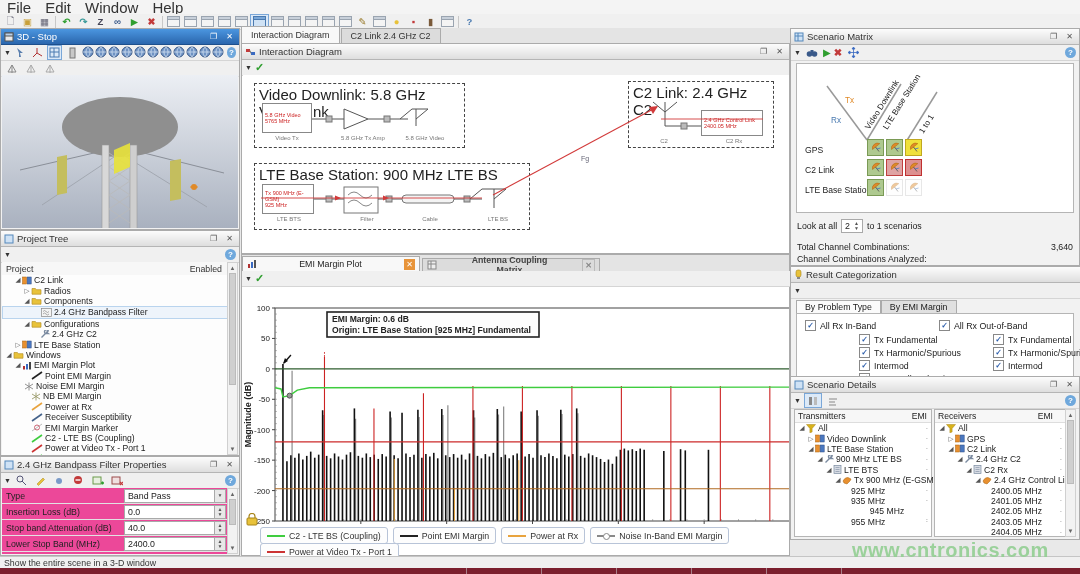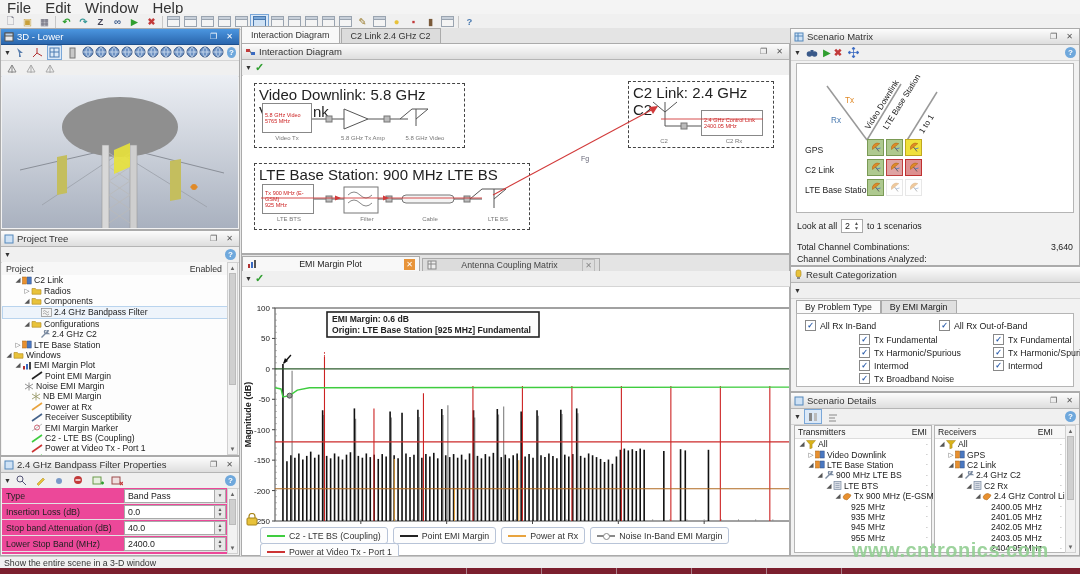--- a/index.html
+++ b/index.html
@@ -192,21 +192,21 @@
       <div class="tsep"></div>
       <span class="ticon" style="color: rgb(74, 122, 176); font-weight: bold;">?</span>
     </div>
 
   <div class="panel" style="left:0;top:28px;width:240px;height:202px;">
     <div class="ptitle bluetitle">
       <svg width="10" height="10">
           <rect x="1" y="1" width="8" height="8" fill="#e8e8e8" stroke="#555"></rect>
           <rect x="1" y="1" width="8" height="3" fill="#b8cfe8" stroke="#555"></rect>
         </svg>
-      <span>3D - Lower</span>
+      <span>3D - Stop</span>
       <span class="sp"></span>
       <span class="winbtn" style="color:#fff">❐</span>
       <span class="winbtn" style="color:#fff">✕</span>
     </div>
     <div class="tbar">
       <span class="dd">▼</span>
       <span class="mini">
           <svg width="11" height="11">
             <path d="M2 1 L8 6 L5 6 L6 10 L4 10 L4 6 Z" fill="#5a7fae"></path>
           </svg>
@@ -708,21 +708,21 @@
     <div class="abs" style="left:0;top:0;width:547px;height:16px;background:#e4e4e4;border-bottom:1px solid #ababab;display:flex;align-items:flex-end;">
       <div style="width:178px;height:15px;background:#f8f8f8;border:1px solid #ababab;border-bottom:none;display:flex;align-items:center;gap:4px;padding:0 4px;box-sizing:border-box;">
         <svg width="10" height="10">
             <rect x="1" y="5" width="2" height="4" fill="#b03030"></rect>
             <rect x="4" y="3" width="2" height="6" fill="#3a6ac2"></rect>
             <rect x="7" y="1" width="2" height="8" fill="#555"></rect>
           </svg>
         <span style="flex:1;text-align:center;font-size:8.8px;">EMI Margin Plot</span>
         <span style="width:11px;height:11px;background:#e8943a;color:#fff;font-size:8px;line-height:11px;text-align:center;">✕</span>
       </div>
-      <div style="width:178px;height:13px;background:#dcdcdc;border:1px solid #ababab;border-bottom:none;display:flex;align-items:center;gap:22px;padding:0 4px;box-sizing:border-box;margin-left:2px;">
+      <div style="width:178px;height:13px;background:#dcdcdc;border:1px solid #ababab;border-bottom:none;display:flex;align-items:center;gap:22px;padding:0 4px;box-sizing:border-box;margin-left:2px;font-weight:bold;">
         <svg width="10" height="10">
             <rect x="1" y="1" width="8" height="8" fill="#eee" stroke="#888"></rect>
             <path d="M1 4 h8 M4 1 v8" stroke="#888"></path>
           </svg>
         <span style="flex:1;text-align:center;font-size:8.8px;color:#444;">Antenna Coupling Matrix</span>
         <span style="width:11px;height:11px;color:#888;font-size:8px;line-height:11px;text-align:center;border:1px solid #bbb;">✕</span>
       </div>
     </div>
     <div class="tbar" style="position:absolute;left:0;top:16px;width:547px;">
       <span class="dd">▼</span>
@@ -1169,21 +1169,21 @@
           <span class="box">✓</span>
           <span>Tx Harmonic/Spurious</span>
         </label>
         <label class="cb" style="left: 196px; top: 46px;">
           <span class="box">✓</span>
           <span>Intermod</span>
         </label>
       </div>
   </div>
 
-  <div class="panel" style="left:790px;top:392px;width:290px;height:164px;">
+  <div class="panel" style="left:790px;top:376px;width:290px;height:164px;">
     <div class="ptitle">
       <svg width="10" height="10">
           <rect x="1" y="1" width="8" height="8" fill="#cfe2f5" stroke="#5588bb"></rect>
         </svg>
       <span>Scenario Details</span>
       <span class="sp"></span>
       <span class="winbtn">❐</span>
       <span class="winbtn">✕</span>
     </div>
     <div class="tbar">
@@ -1273,21 +1273,21 @@
           <div class="trow" style="padding-left: 48px;">
             <span class="exp"></span>
             <span>925 MHz</span>
             <span class="emi">·</span>
           </div>
           <div class="trow" style="padding-left: 48px;">
             <span class="exp"></span>
             <span>935 MHz</span>
             <span class="emi">·</span>
           </div>
-          <div class="trow" style="padding-left: 48px;">
+          <div class="trow" style="padding-left: 48px; flex-direction: column;">
             <span class="exp"></span>
             <span>945 MHz</span>
             <span class="emi">·</span>
           </div>
           <div class="trow" style="padding-left: 48px;">
             <span class="exp"></span>
             <span>955 MHz</span>
             <span class="emi">·</span>
           </div>
         </div>

